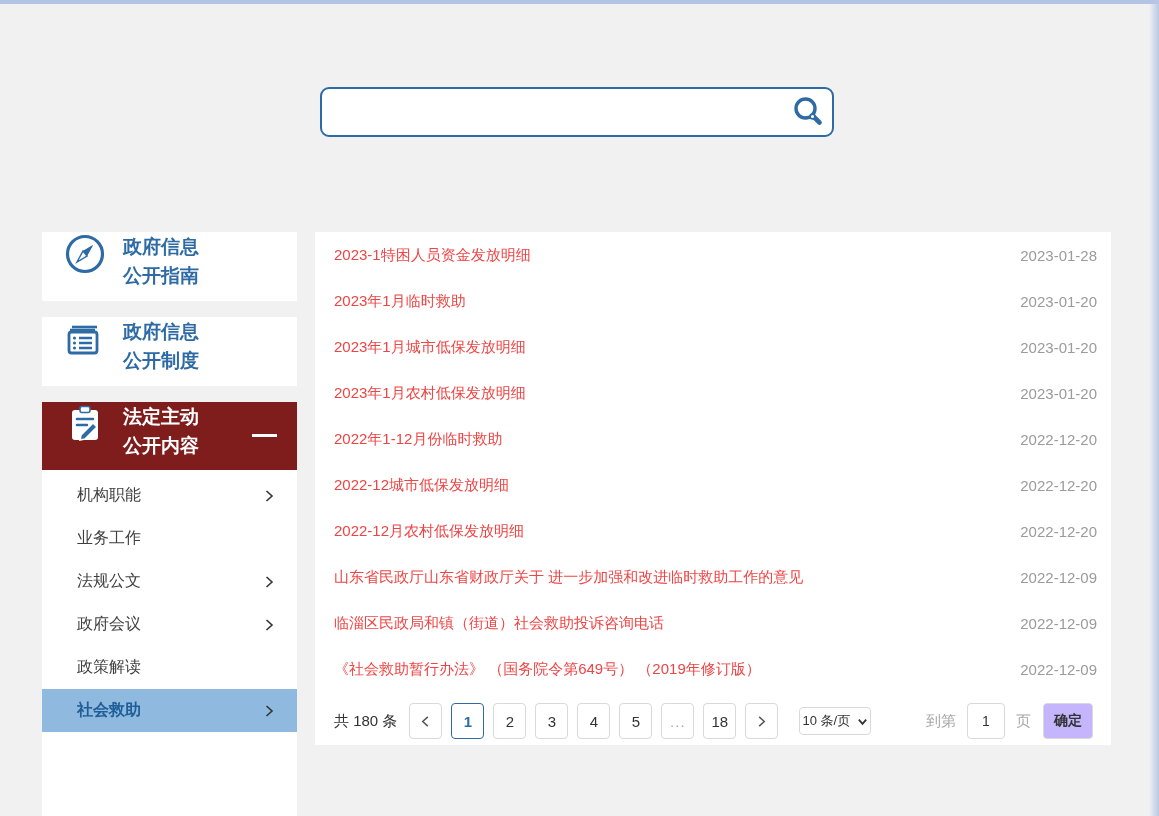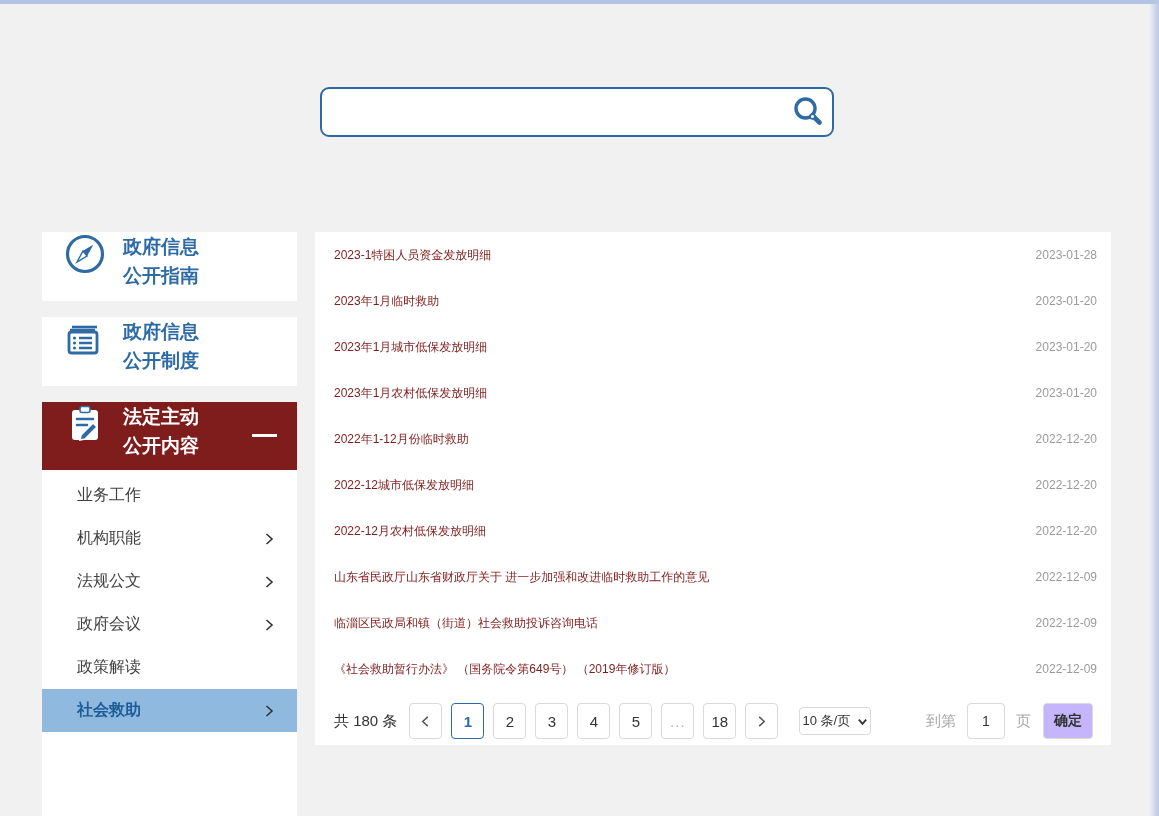--- a/index.html
+++ b/index.html
@@ -54,23 +54,23 @@
   .submenu-item.active { background:#8fb9de; color:#1d5d98; font-weight:bold; }
 
   
   .content-panel {
     position:absolute; left:315px; top:232px; width:796px; height:513px;
     background:#fff; padding:0 14px 0 19px;
   }
   .article-row {
     height:46px; display:flex; align-items:center; justify-content:space-between;
   }
-  .article-title { font-size:12px; color:#7f1d1d; cursor:pointer; white-space:nowrap;
+  .article-title { font-size:15px; color:#ef4444; cursor:pointer; white-space:nowrap;
     overflow:hidden; text-overflow:ellipsis; max-width:640px; }
-  .article-date { font-size:12px; color:#9b9b9b; white-space:nowrap; }
+  .article-date { font-size:15px; color:#9b9b9b; white-space:nowrap; }
 
   
   .pagination {
     height:36px; margin-top:11px; display:flex; align-items:center; font-size:15px; color:#333;
   }
   .total-label { margin-right:12px; white-space:nowrap; }
   .page-btn {
     min-width:33px; height:36px; margin-right:9px; background:#fff;
     border:1px solid #d9d9d9; border-radius:4px;
     display:flex; align-items:center; justify-content:center;
@@ -160,31 +160,31 @@
   <span class="card-label">
     <span>法定主动</span><br>
     <span>公开内容</span>
   </span>
   <span class="collapse-minus"></span>
 </div>
 
 <div class="submenu">
 
     <div class="submenu-item">
+      <span>机构职能</span>
+      <span class="chev">
+        <svg width="14" height="14" viewBox="0 0 14 14" fill="none">
+          <path d="M4.5 2 L10 7 L4.5 12" stroke="#333" stroke-width="1.6" fill="none"></path>
+        </svg>
+      </span>
+    </div>
+
+    <div class="submenu-item">
       <span>业务工作</span>
       <span class="chev" style="visibility: hidden;">
-        <svg width="14" height="14" viewBox="0 0 14 14" fill="none">
-          <path d="M4.5 2 L10 7 L4.5 12" stroke="#333" stroke-width="1.6" fill="none"></path>
-        </svg>
-      </span>
-    </div>
-
-    <div class="submenu-item">
-      <span>机构职能</span>
-      <span class="chev">
         <svg width="14" height="14" viewBox="0 0 14 14" fill="none">
           <path d="M4.5 2 L10 7 L4.5 12" stroke="#333" stroke-width="1.6" fill="none"></path>
         </svg>
       </span>
     </div>
 
     <div class="submenu-item">
       <span>法规公文</span>
       <span class="chev">
         <svg width="14" height="14" viewBox="0 0 14 14" fill="none">

